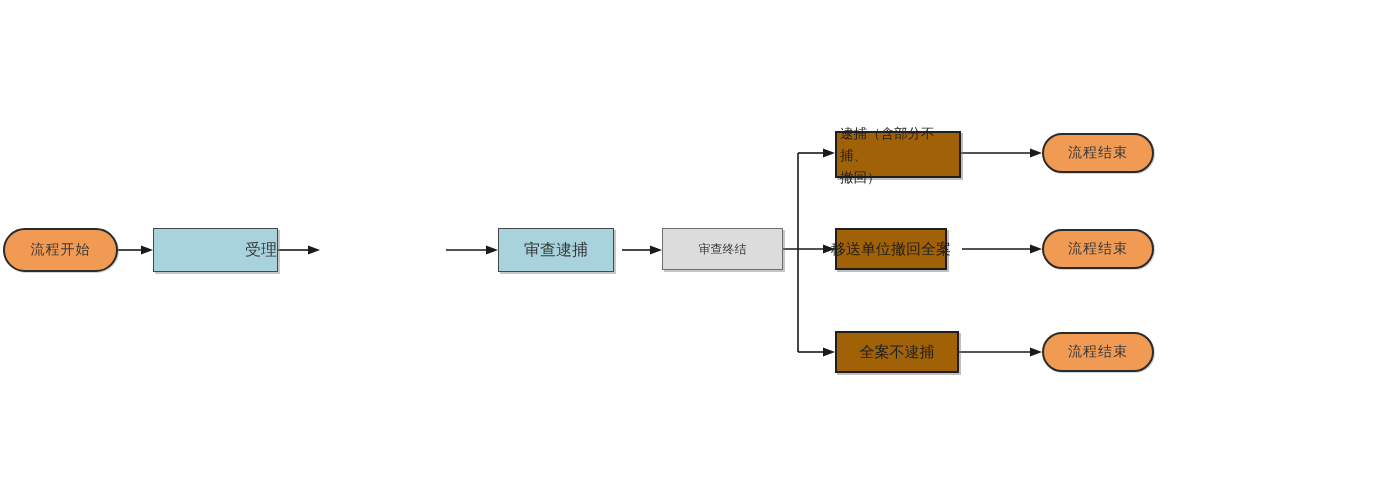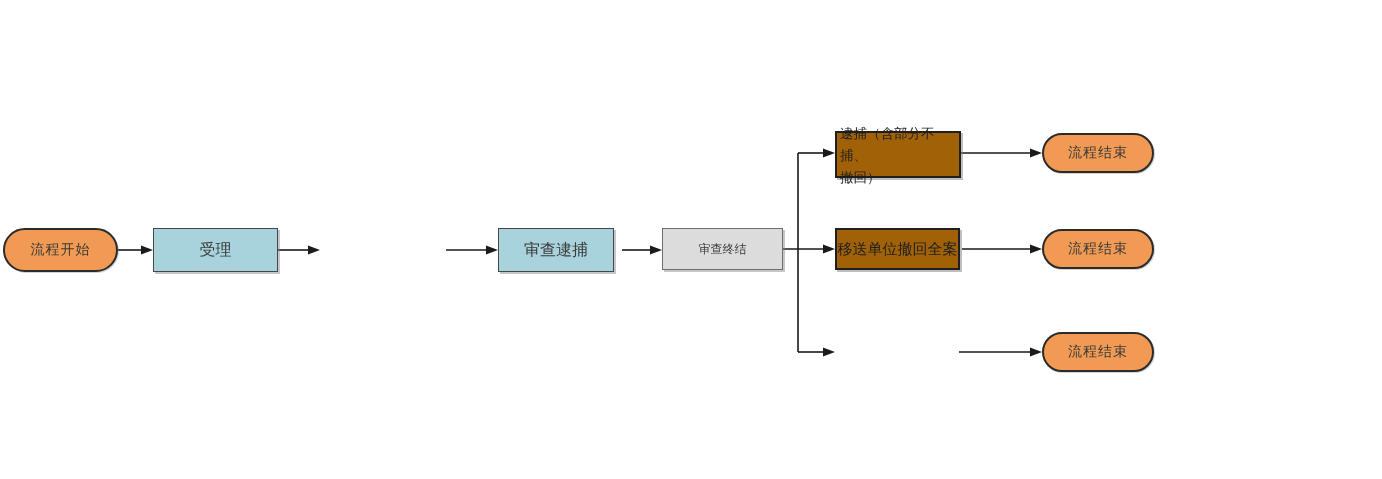--- a/index.html
+++ b/index.html
@@ -63,26 +63,26 @@
     justify-content: flex-start;
     text-align: left;
     padding-left: 3px;
     font-size: 13.5px;
     line-height: 22px;
     white-space: pre-line;
   }
 
   
   #n-start            { left: 3px;    top: 228px; width: 115px; height: 44px; border-radius: 22px; }
-  #n-accept           { left: 153px;  top: 228px; width: 125px; height: 44px; }
+  #n-accept           { left: 153px;  top: 228px; width: 125px; height: 44px; justify-content: flex-end; }
   #n-assign           { left: 320px;  top: 228px; width: 126px; height: 44px; }
   #n-review-arrest    { left: 498px;  top: 228px; width: 116px; height: 44px; }
   #n-review-conclude  { left: 662px;  top: 228px; width: 121px; height: 42px; }
   #n-outcome-arrest   { left: 835px;  top: 131px; width: 126px; height: 47px; }
-  #n-outcome-transfer { left: 835px;  top: 228px; width: 125px; height: 42px; }
+  #n-outcome-transfer { left: 835px;  top: 228px; width: 112px; height: 42px; }
   #n-outcome-noarrest { left: 835px;  top: 331px; width: 124px; height: 42px; }
   #n-end-1            { left: 1042px; top: 133px; width: 112px; height: 40px; border-radius: 20px; }
   #n-end-2            { left: 1042px; top: 229px; width: 112px; height: 40px; border-radius: 20px; }
   #n-end-3            { left: 1042px; top: 332px; width: 112px; height: 40px; border-radius: 20px; }
 </style>
 </head>
 <body>
 
 <div class="canvas">
 
@@ -133,20 +133,23 @@
 
   <div id="n-outcome-arrest" class="node outcome multiline">
     <span class="lbl">逮捕（含部分不捕、
 撤回）</span>
   </div>
 
   <div id="n-outcome-transfer" class="node outcome">
     <span class="lbl">移送单位撤回全案</span>
   </div>
 
+  <div id="n-outcome-noarrest" class="node outcome">
+    <span class="lbl">全案不逮捕</span>
+  </div>
 
   <div id="n-end-1" class="node terminator">
     <span class="lbl">流程结束</span>
   </div>
 
   <div id="n-end-2" class="node terminator">
     <span class="lbl">流程结束</span>
   </div>
 
   <div id="n-end-3" class="node terminator">

